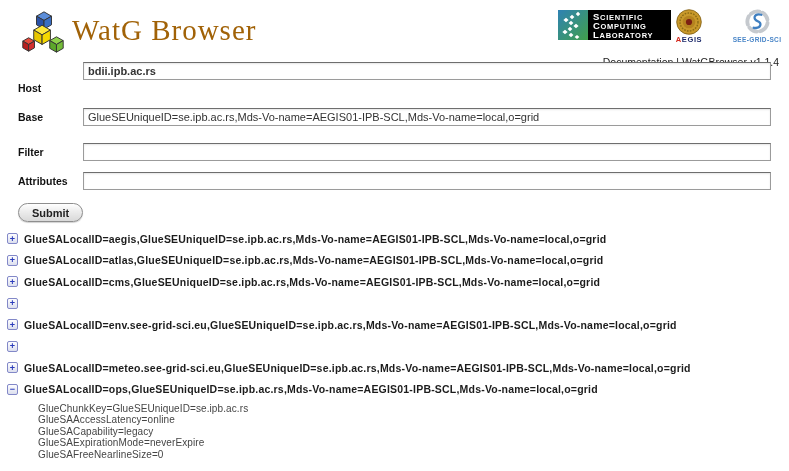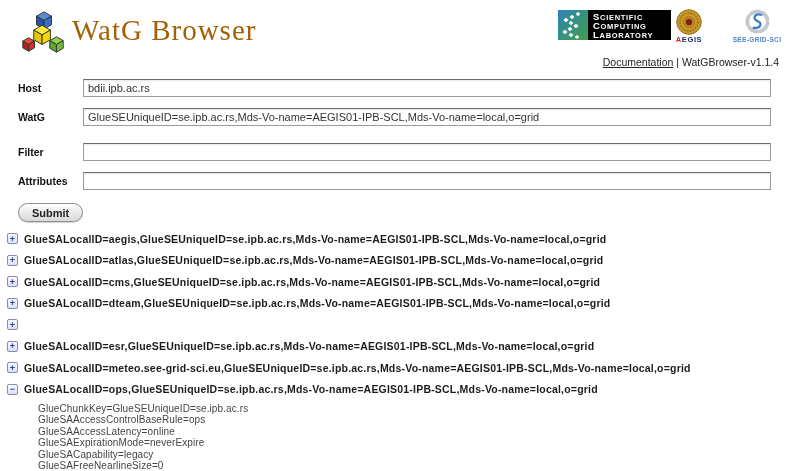--- a/index.html
+++ b/index.html
@@ -136,23 +136,23 @@
     <path d="M 18,7 C 10,5 9,12 14,13.5 C 19,15 18,22 10,20.5" fill="none" stroke="#3f7fc1" stroke-width="2.4" stroke-linecap="round"></path>
   </svg>
   <div class="seegrid-label">SEE-GRID-SCI</div>
 </div>
 
 <div class="abs doc-line"><span class="doc-link">Documentation</span>
   <span>|</span>
   <span>WatGBrowser-v1.1.4</span></div>
 
 <div class="abs field-label" style="top:82px">Host</div>
-<input class="abs field-input" style="top: 79px;" type="text" value="bdii.ipb.ac.rs">
-
-<div class="abs field-label" style="top:111px">WatG</div>
+<input class="abs field-input" style="top: 62px; font-weight: bold;" type="text" value="bdii.ipb.ac.rs">
+
+<div class="abs field-label" style="top:111px">Base</div>
 <input class="abs field-input" style="top: 108px;" type="text" value="GlueSEUniqueID=se.ipb.ac.rs,Mds-Vo-name=AEGIS01-IPB-SCL,Mds-Vo-name=local,o=grid">
 
 <div class="abs field-label" style="top:146px">Filter</div>
 <input class="abs field-input" style="top: 143px;" type="text" value="">
 
 <div class="abs field-label" style="top:175px">Attributes</div>
 <input class="abs field-input" style="top: 172px;" type="text" value="">
 
 <button class="abs submit-btn">Submit</button>
 
@@ -165,39 +165,37 @@
   <div class="tree-row">
     <span class="twisty">+</span>
     <span class="tree-label">GlueSALocalID=atlas,GlueSEUniqueID=se.ipb.ac.rs,Mds-Vo-name=AEGIS01-IPB-SCL,Mds-Vo-name=local,o=grid</span>
   </div>
   <div class="tree-row">
     <span class="twisty">+</span>
     <span class="tree-label">GlueSALocalID=cms,GlueSEUniqueID=se.ipb.ac.rs,Mds-Vo-name=AEGIS01-IPB-SCL,Mds-Vo-name=local,o=grid</span>
   </div>
   <div class="tree-row">
     <span class="twisty">+</span>
-    <span class="tree-label">GlueSALocalID=dteam,GlueSEUniqueID=se.ipb.ac.rs,Mds-Vo-name=AEGIS01-IPB-SCL,Mds-Vo-name=local,o=grid</span>
-  </div>
-  <div class="tree-row">
-    <span class="twisty">+</span>
-  </div>
-  <div class="tree-row">
-    <span class="twisty">+</span>
-    <span class="tree-label">GlueSALocalID=esr,GlueSEUniqueID=se.ipb.ac.rs,Mds-Vo-name=AEGIS01-IPB-SCL,Mds-Vo-name=local,o=grid</span>
+  </div>
+  <div class="tree-row">
+    <span class="twisty">+</span>
+    <span class="tree-label">GlueSALocalID=env.see-grid-sci.eu,GlueSEUniqueID=se.ipb.ac.rs,Mds-Vo-name=AEGIS01-IPB-SCL,Mds-Vo-name=local,o=grid</span>
+  </div>
+  <div class="tree-row">
+    <span class="twisty">+</span>
   </div>
   <div class="tree-row">
     <span class="twisty">+</span>
     <span class="tree-label">GlueSALocalID=meteo.see-grid-sci.eu,GlueSEUniqueID=se.ipb.ac.rs,Mds-Vo-name=AEGIS01-IPB-SCL,Mds-Vo-name=local,o=grid</span>
   </div>
   <div class="tree-row">
     <span class="twisty">−</span>
     <span class="tree-label">GlueSALocalID=ops,GlueSEUniqueID=se.ipb.ac.rs,Mds-Vo-name=AEGIS01-IPB-SCL,Mds-Vo-name=local,o=grid</span>
   </div>
 
   <div class="tree-children">
     <div class="tree-child">GlueChunkKey=GlueSEUniqueID=se.ipb.ac.rs</div>
-    <div class="tree-child">GlueSAAccessControlBaseRule=ops</div>
     <div class="tree-child">GlueSAAccessLatency=online</div>
+    <div class="tree-child">GlueSACapability=legacy</div>
     <div class="tree-child">GlueSAExpirationMode=neverExpire</div>
-    <div class="tree-child">GlueSACapability=legacy</div>
     <div class="tree-child">GlueSAFreeNearlineSize=0</div>
   </div>
 </div>
 
 </body></html>

